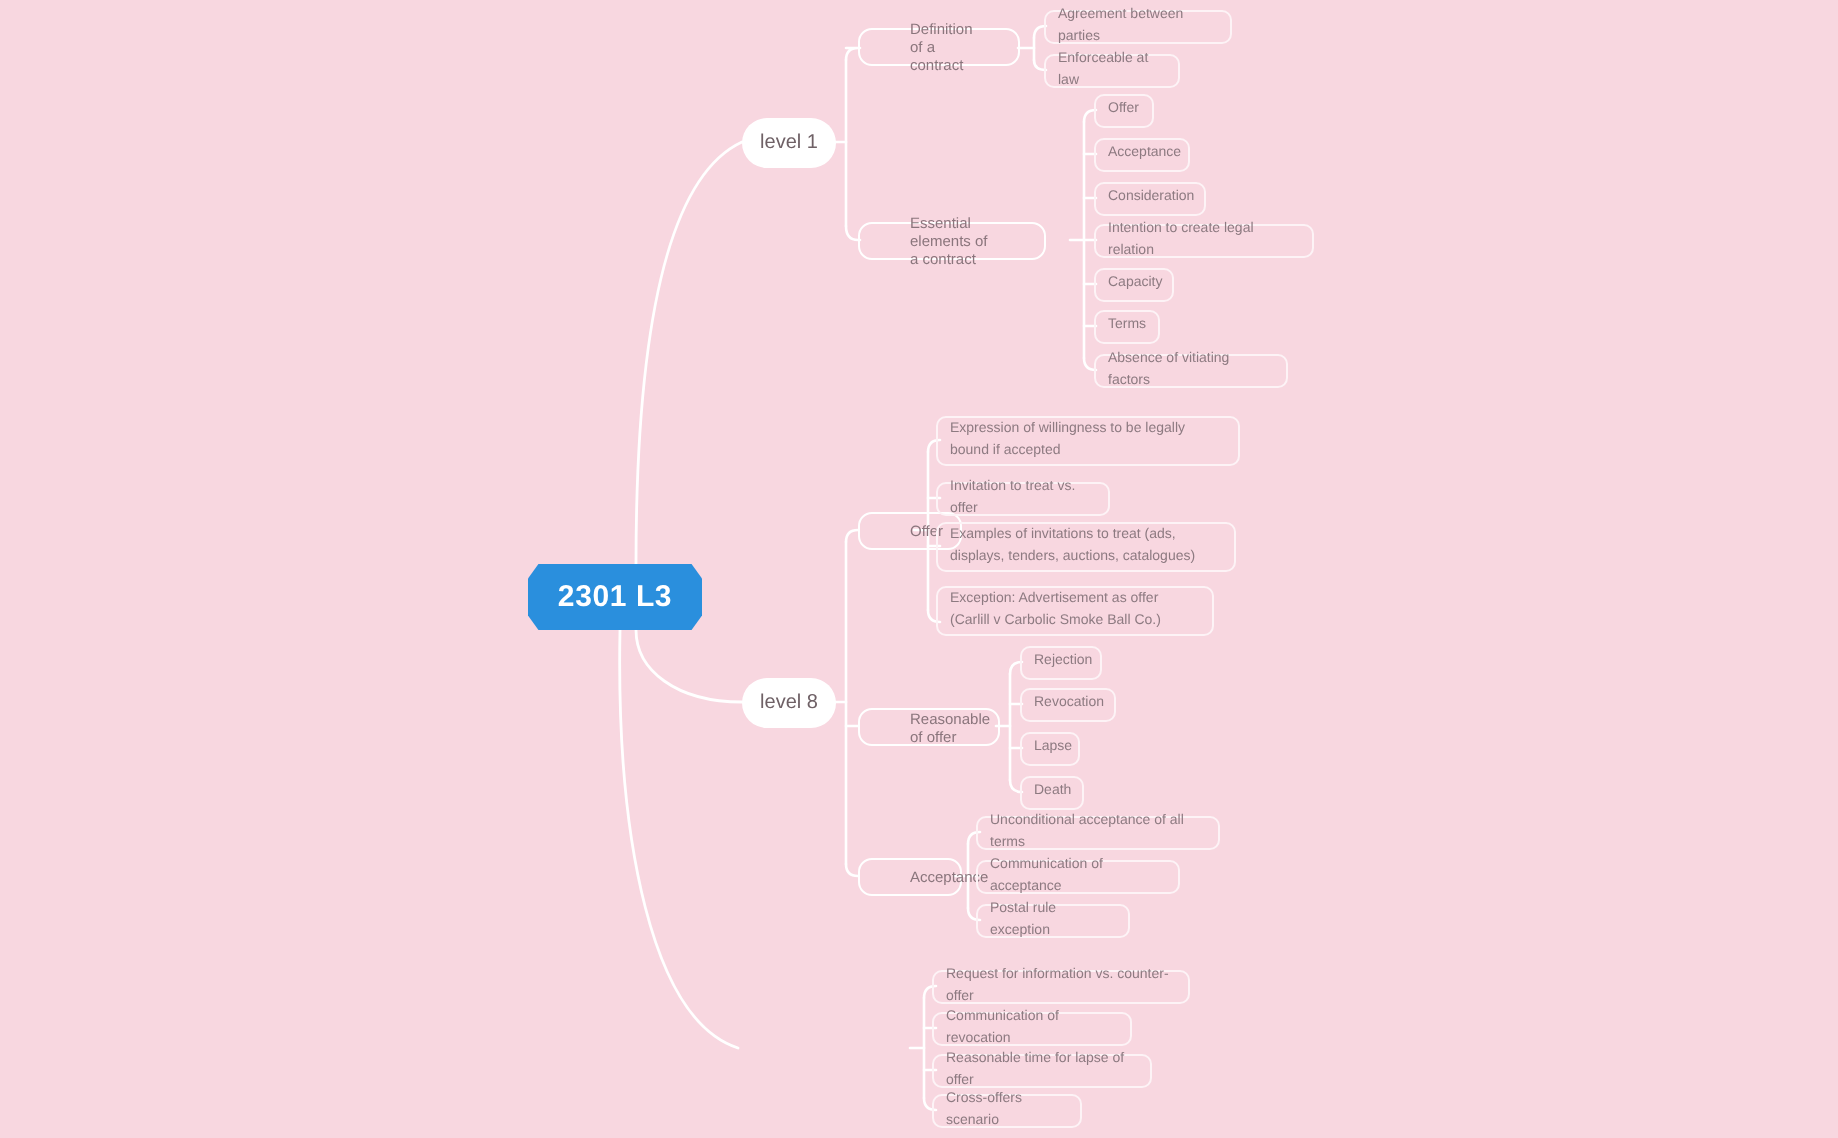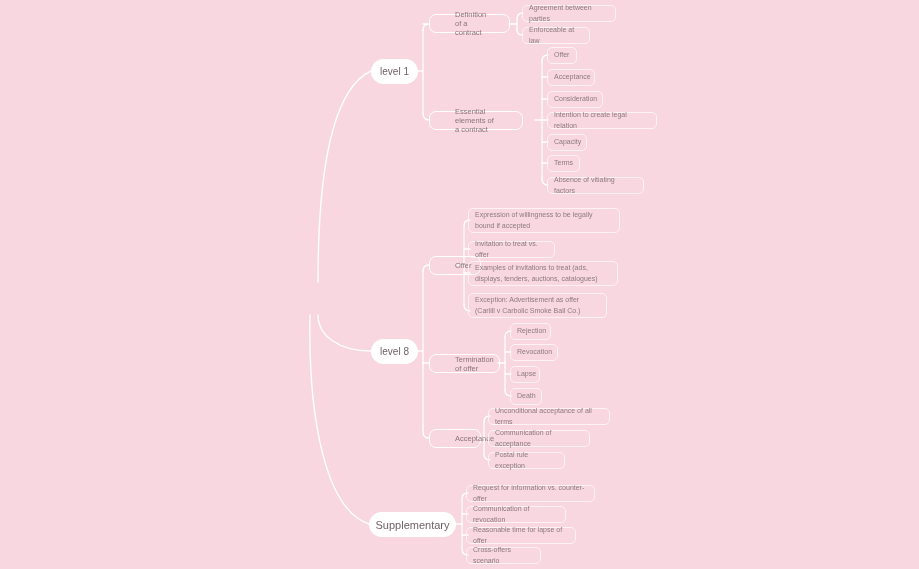--- a/index.html
+++ b/index.html
@@ -149,20 +149,23 @@
 
       <path d="M 455 524 L 462 524"></path>
       <path d="M 462 499 L 462 549"></path>
       <path d="M 462 499 Q 462 493 468 493"></path>
       <path d="M 462 514 L 468 514"></path>
       <path d="M 462 535 L 468 535"></path>
       <path d="M 462 549 Q 462 555 468 555"></path>
     </g>
   </svg>
 
+  <div class="node root" style="left:264px; top:282px; width:87px; height:33px;">
+    <span>2301 L3</span>
+  </div>
 
   <div class="node branch" style="left:371px; top:59px; width:47px; height:25px;">
     <span>level 1</span>
   </div>
 
   <div class="node mid" style="left:429px; top:14px; width:81px; height:19px;">
     <span>Definition of a contract</span>
   </div>
   <div class="node leaf" style="left:522px; top:5px; width:94px; height:17px;">
     <span>Agreement between parties</span>
@@ -210,21 +213,21 @@
     <span>Invitation to treat vs. offer</span>
   </div>
   <div class="node leaf two-line" style="left:468px; top:261px; width:150px; height:25px;">
     <span>Examples of invitations to treat (ads, displays, tenders, auctions, catalogues)</span>
   </div>
   <div class="node leaf two-line" style="left:468px; top:293px; width:139px; height:25px;">
     <span>Exception: Advertisement as offer (Carlill v Carbolic Smoke Ball Co.)</span>
   </div>
 
   <div class="node mid" style="left:429px; top:354px; width:71px; height:19px;">
-    <span>Termination of offer</span>
+    <span>Reasonable of offer</span>
   </div>
   <div class="node leaf" style="left:510px; top:323px; width:41px; height:17px;">
     <span>Rejection</span>
   </div>
   <div class="node leaf" style="left:510px; top:344px; width:48px; height:17px;">
     <span>Revocation</span>
   </div>
   <div class="node leaf" style="left:510px; top:366px; width:30px; height:17px;">
     <span>Lapse</span>
   </div>
@@ -238,23 +241,20 @@
   <div class="node leaf" style="left:488px; top:408px; width:122px; height:17px;">
     <span>Unconditional acceptance of all terms</span>
   </div>
   <div class="node leaf" style="left:488px; top:430px; width:102px; height:17px;">
     <span>Communication of acceptance</span>
   </div>
   <div class="node leaf" style="left:488px; top:452px; width:77px; height:17px;">
     <span>Postal rule exception</span>
   </div>
 
-  <div class="node branch big" style="left:369px; top:512px; width:87px; height:25px;">
-    <span>Supplementary</span>
-  </div>
   <div class="node leaf" style="left:466px; top:485px; width:129px; height:17px;">
     <span>Request for information vs. counter-offer</span>
   </div>
   <div class="node leaf" style="left:466px; top:506px; width:100px; height:17px;">
     <span>Communication of revocation</span>
   </div>
   <div class="node leaf" style="left:466px; top:527px; width:110px; height:17px;">
     <span>Reasonable time for lapse of offer</span>
   </div>
   <div class="node leaf" style="left:466px; top:547px; width:75px; height:17px;">

